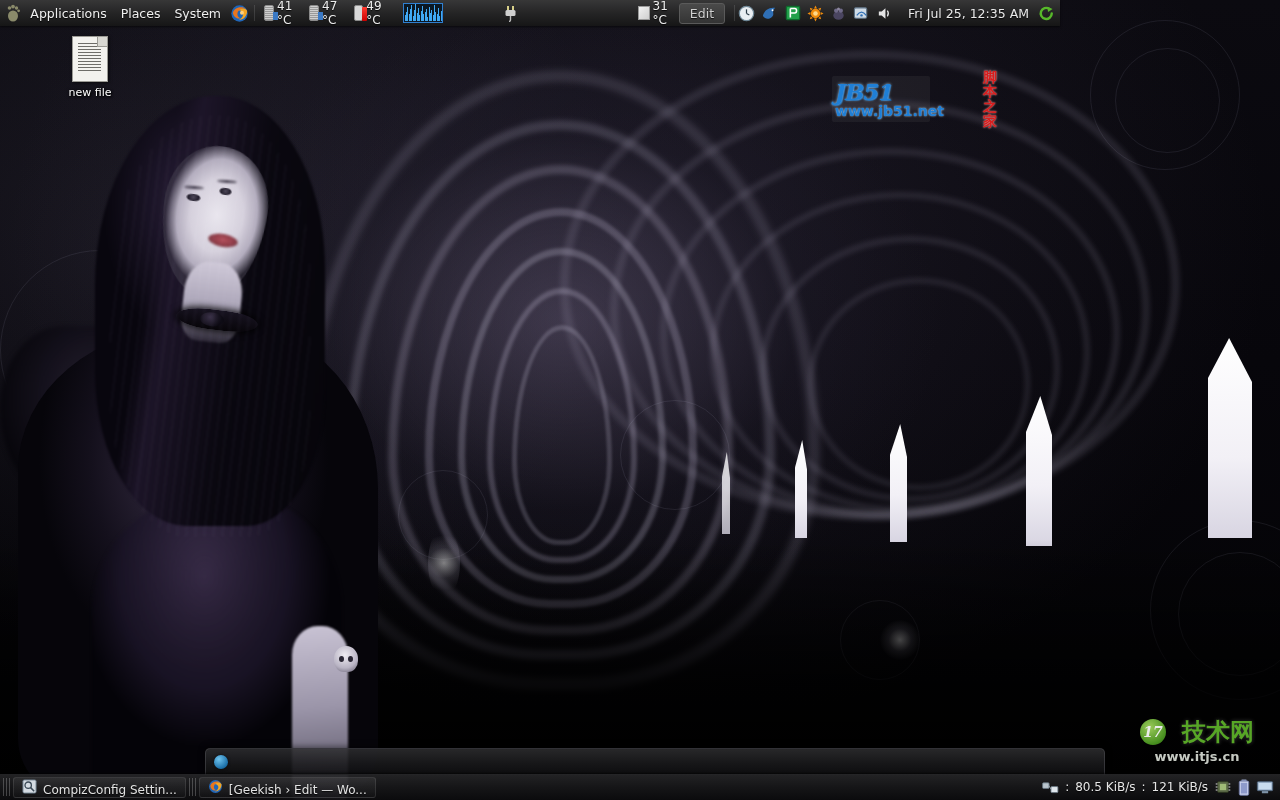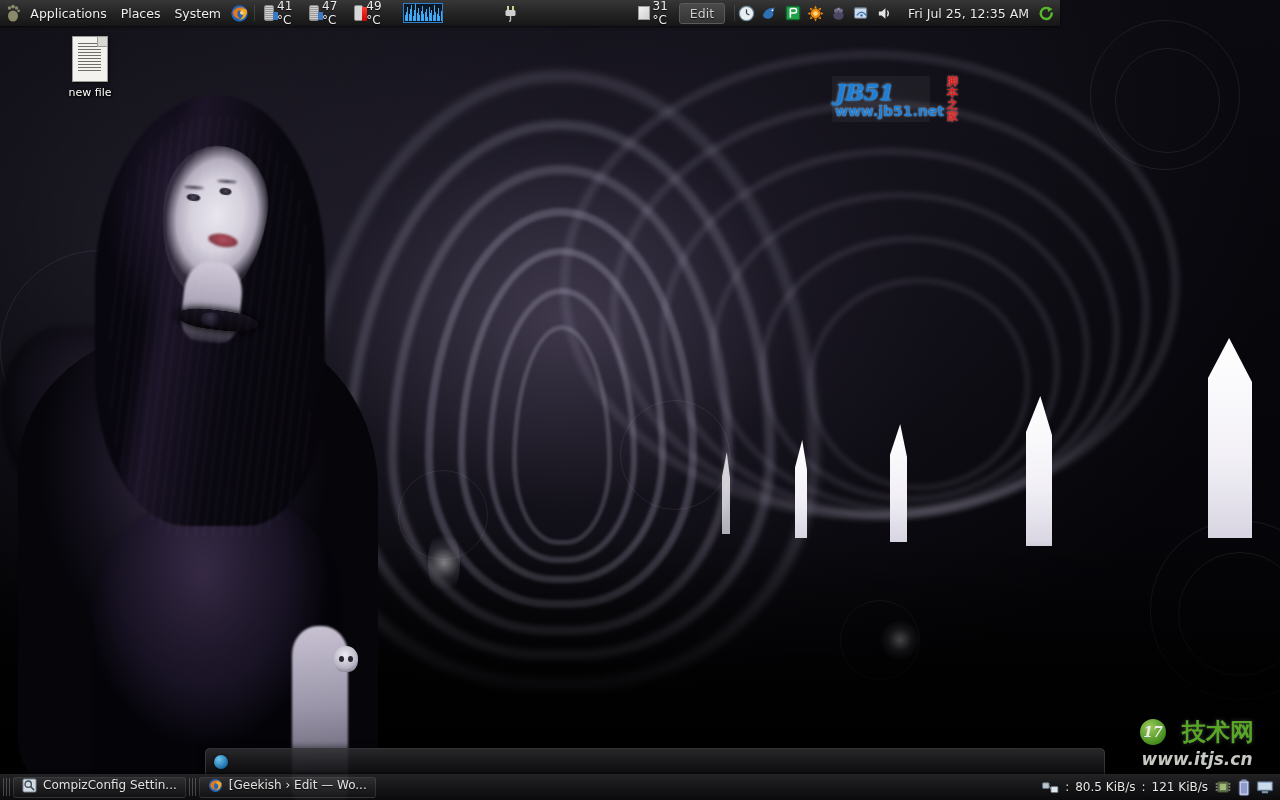--- a/index.html
+++ b/index.html
@@ -214,35 +214,35 @@
   }
   .jb-left{ display:flex; flex-direction:column; line-height:1; }
   .jb-main{
     font-family:"DejaVu Serif","Liberation Serif",serif;
     font-weight:bold; font-size:23px; font-style:italic;
     color:#1f7fd6; text-shadow:0 0 3px #9fd4ff, 1px 1px 0 #0a4d8c;
     letter-spacing:-1px;
   }
   .jb-url{ font-size:14px; color:#1f7fd6; font-weight:bold; text-shadow:0 0 2px #bfe2ff; margin-top:1px;}
   .jb-right{ display:flex; flex-direction:column; margin-left:3px; line-height:1.05; }
-  .jb-cn{ font-size:11px; color:#d81d1d; font-weight:bold; text-shadow:0 0 2px #ffb3b3; }
+  .jb-cn{ font-size:14px; color:#d81d1d; font-weight:bold; text-shadow:0 0 2px #ffb3b3;margin-left:36px; }
   #itjs-watermark{
     position:absolute; left:1118px; top:716px; width:158px; height:70px;
     display:flex; flex-direction:column; align-items:center; opacity:.92;
   }
   .itjs-row{ display:flex; align-items:center; gap:16px; }
   .itjs-badge{
     width:26px; height:26px; border-radius:50%;
     background:radial-gradient(circle at 38% 32%, #a8dc62, #4d9b22 70%, #2e6b12 100%);
     color:#fff; font-size:14px; font-weight:bold; font-style:italic;
     display:flex; align-items:center; justify-content:center;
     font-family:"DejaVu Serif","Liberation Serif",serif;
   }
   .itjs-cn{ font-size:24px; font-weight:bold; color:#5fb52a; text-shadow:0 0 4px rgba(255,255,255,.25); }
-  .itjs-url{ font-size:17px; color:#eef3ea; font-weight:bold; margin-top:1px; opacity:.9;font-style:italic; }
+  .itjs-url{ font-size:13px; color:#eef3ea; font-weight:bold; margin-top:1px; opacity:.9; }
 
   
   #top-panel{
     position:absolute; left:0; top:0; width:1060px; height:26px;
     background:linear-gradient(180deg, rgba(58,58,58,.92) 0%, rgba(38,38,38,.92) 50%, rgba(22,22,22,.94) 100%);
     display:flex; align-items:center;
     color:#e8e8e8; font-size:12.5px;
     box-shadow:0 1px 2px rgba(0,0,0,.6);
     z-index:40;
   }
@@ -325,21 +325,21 @@
     background:linear-gradient(180deg, rgba(40,40,42,.88) 0%, rgba(24,24,26,.9) 50%, rgba(12,12,14,.92) 100%);
     display:flex; align-items:center; color:#dcdcdc; font-size:12px;
     z-index:40;
     box-shadow:0 -1px 2px rgba(0,0,0,.6);
   }
   .tb-handle{
     width:7px; height:18px; margin:0 3px;
     background:repeating-linear-gradient(90deg, rgba(255,255,255,.22) 0px, rgba(255,255,255,.22) 1px, transparent 1px, transparent 3px);
   }
   .task-btn{
-    display:flex; align-items:flex-start; gap:6px;
+    display:flex; align-items:flex-end; gap:6px;
     height:21px; padding:0 8px; max-width:205px;
     border:1px solid rgba(255,255,255,.10);
     border-radius:3px;
     background:linear-gradient(180deg, rgba(255,255,255,.07), rgba(255,255,255,.02));
     color:#e2e2e2; text-shadow:0 1px 1px rgba(0,0,0,.85);
     overflow:hidden; white-space:nowrap;
   }
   .task-btn .tlabel{ overflow:hidden; text-overflow:ellipsis; }
   .net-stats{
     margin-left:auto; display:flex; align-items:center; gap:6px;

